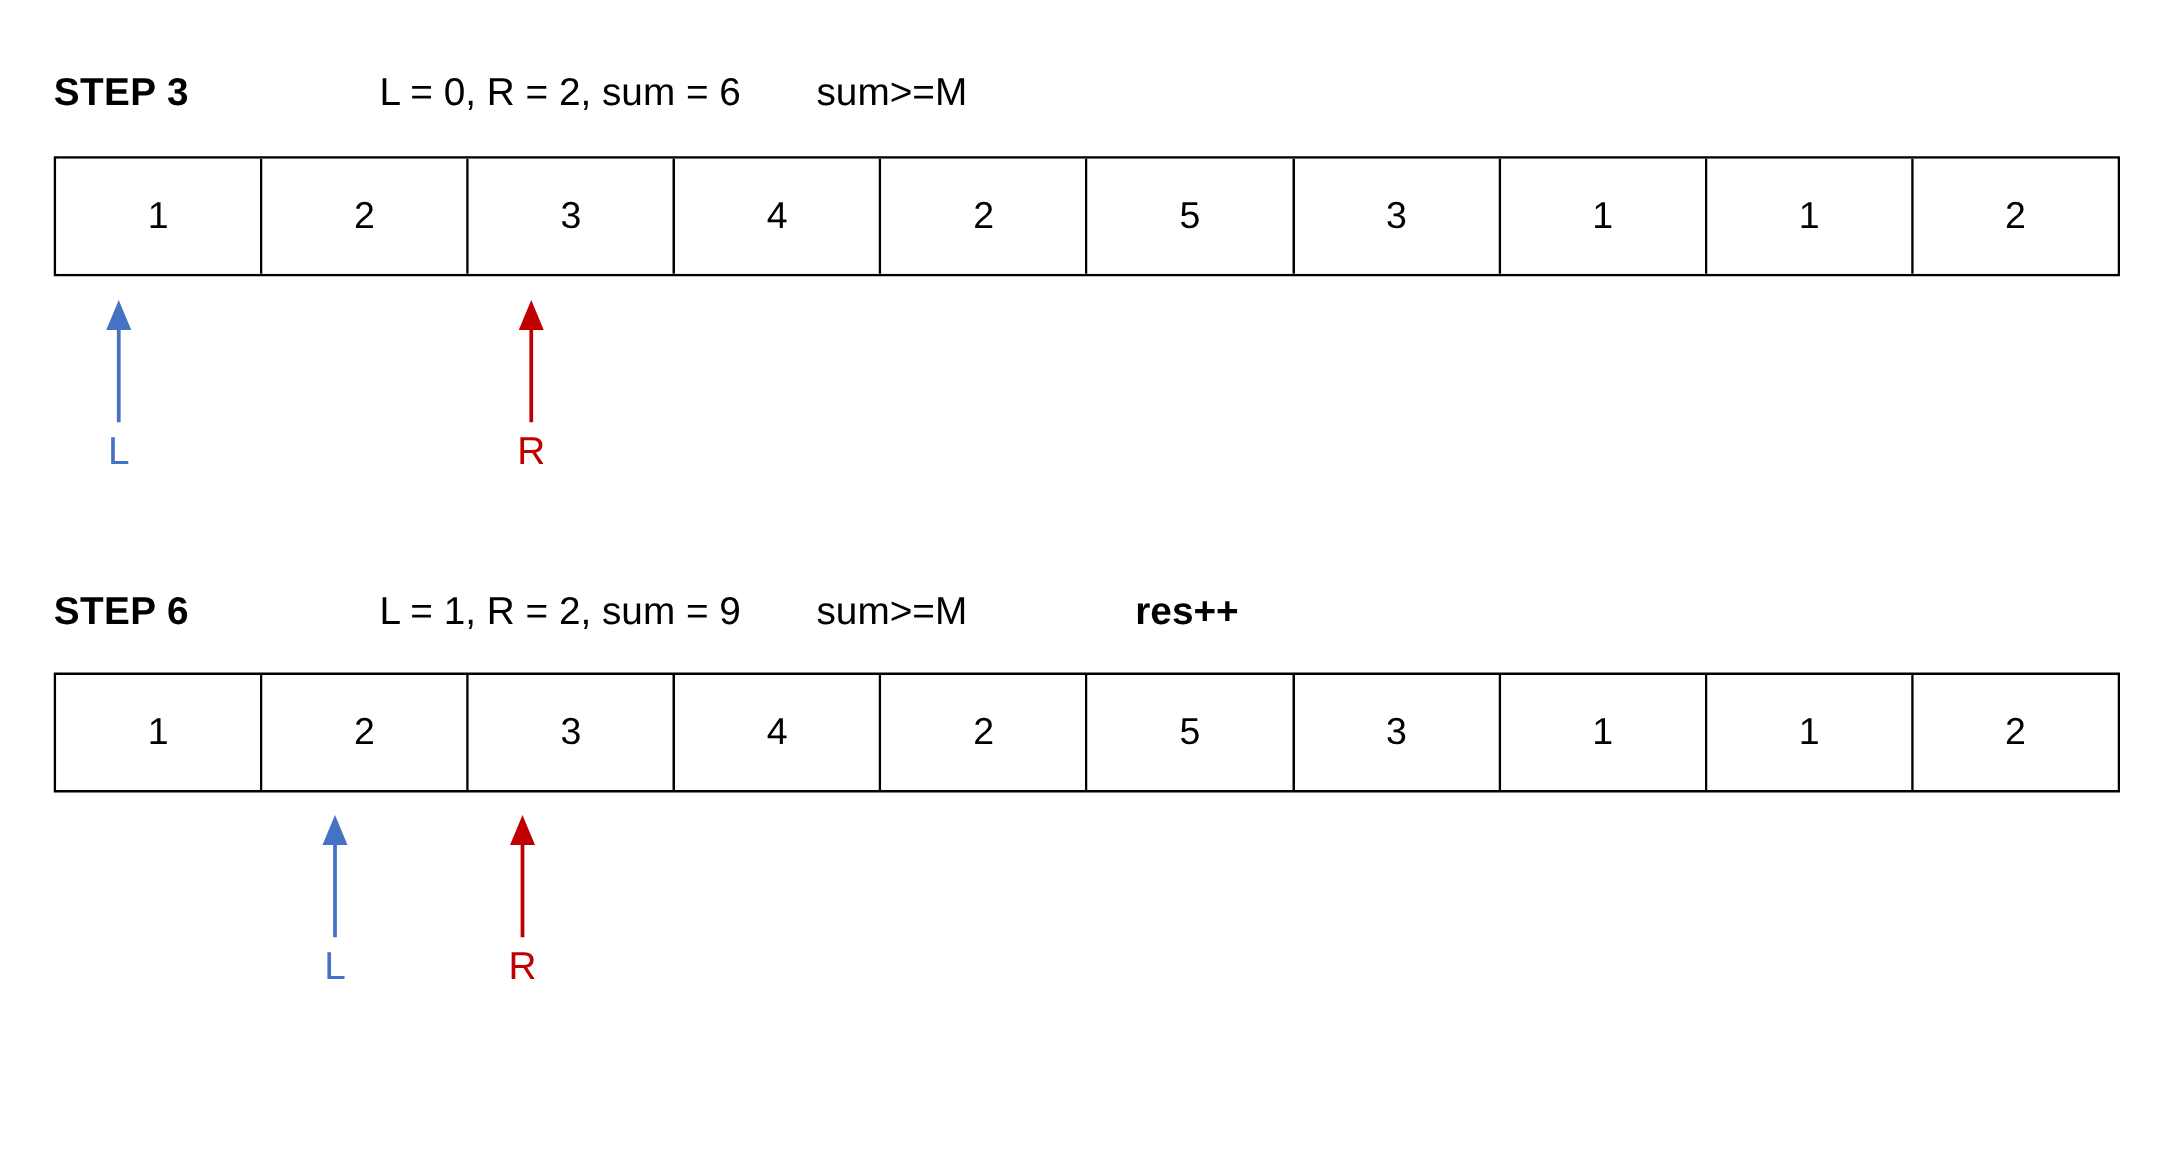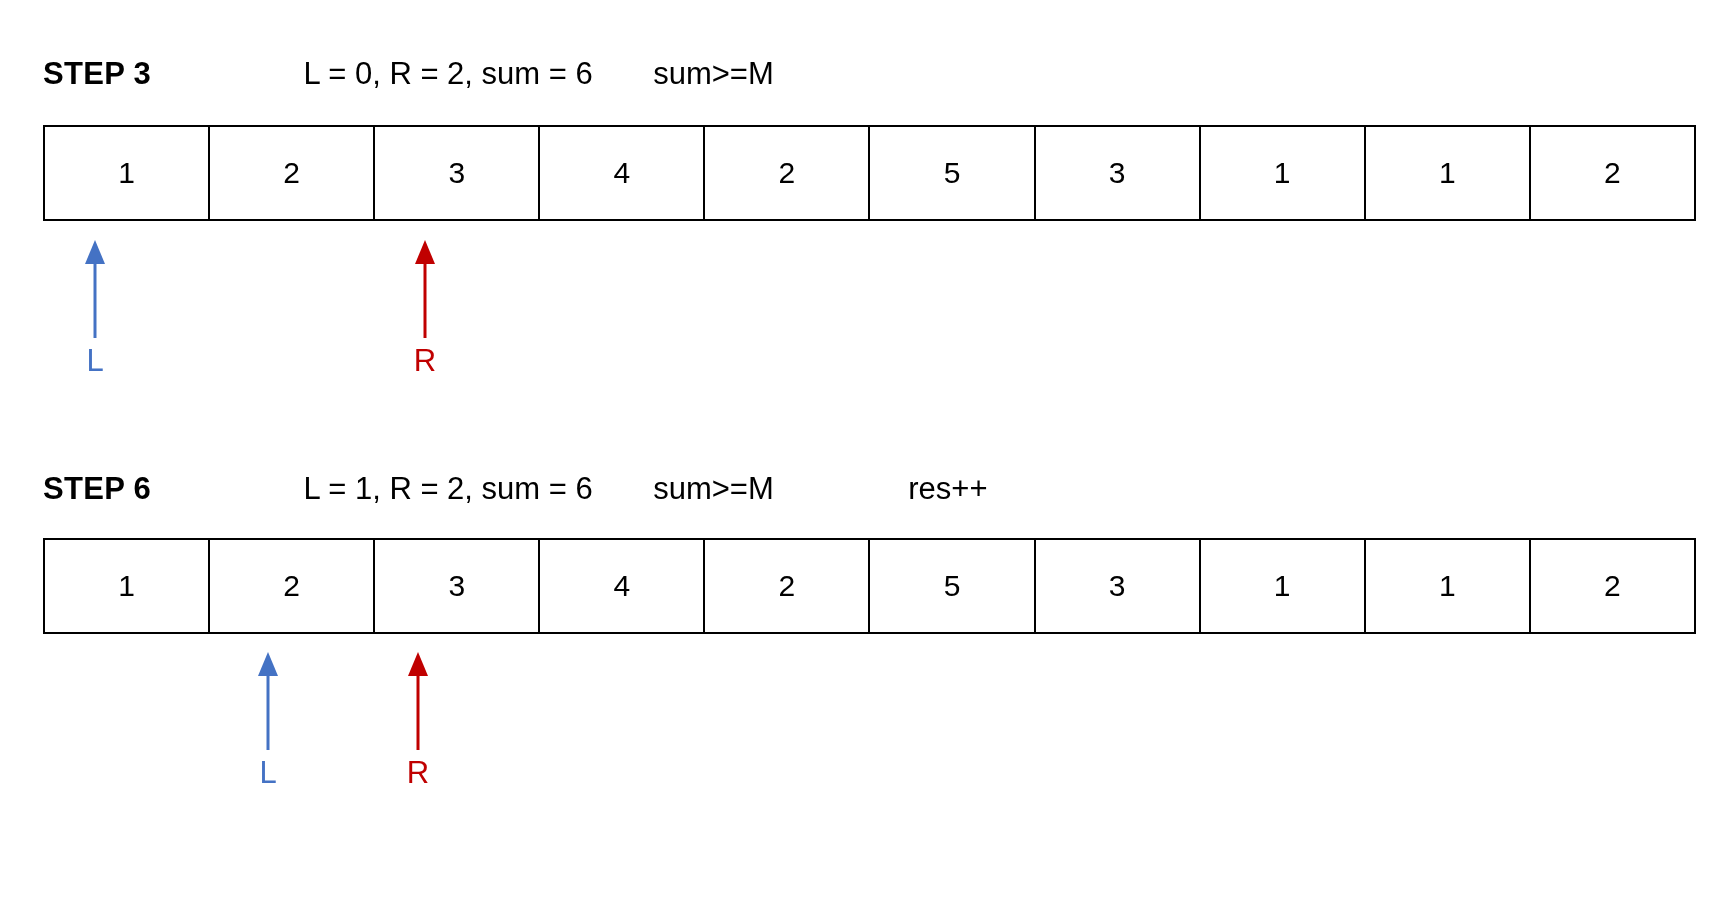--- a/index.html
+++ b/index.html
@@ -60,21 +60,21 @@
     display: inline-block;
     font-size: 31px;
     font-weight: normal;
     line-height: 52px;
     vertical-align: top;
     margin-left: 56px;
   }
   .step-action {
     display: inline-block;
     font-size: 31px;
-    font-weight: normal;
+    font-weight: bold;
     line-height: 52px;
     vertical-align: top;
     margin-left: 130px;
   }
   .step-action.empty { margin-left: 0; }
 
   
   .array-row {
     position: absolute;
     left: 30px;
@@ -163,21 +163,21 @@
       </svg>
       <span class="pointer-label">R</span>
     </div>
 
   </section>
 
   <section class="step-panel" id="step-panel-1">
 
     <div class="step-header">
       <span class="step-title">STEP 6</span>
-      <span class="step-state">L = 1, R = 2, sum = 6</span>
+      <span class="step-state">L = 1, R = 2, sum = 9</span>
       <span class="step-cond">sum&gt;=M</span>
       <span class="step-action">res++</span>
     </div>
 
     <div class="array-row" id="array-row-1">
       <div class="array-cell">1</div>
       <div class="array-cell">2</div>
       <div class="array-cell">3</div>
       <div class="array-cell">4</div>
       <div class="array-cell">2</div>

